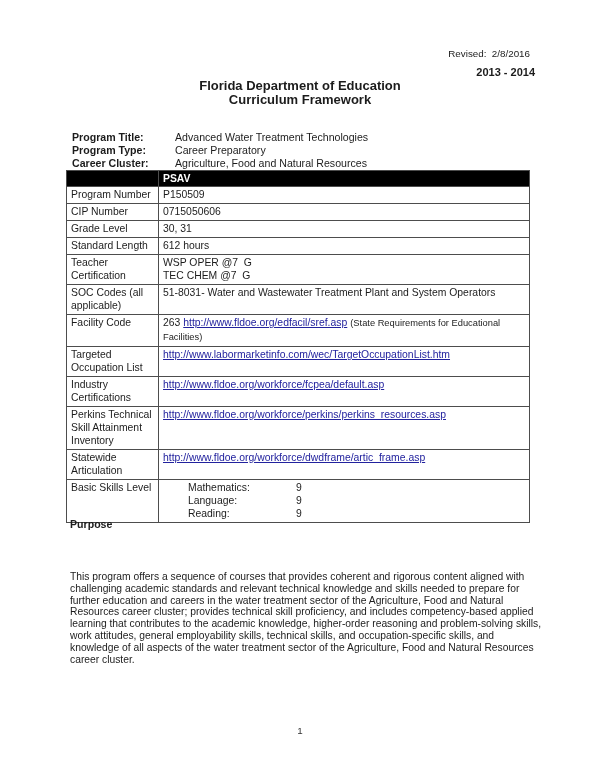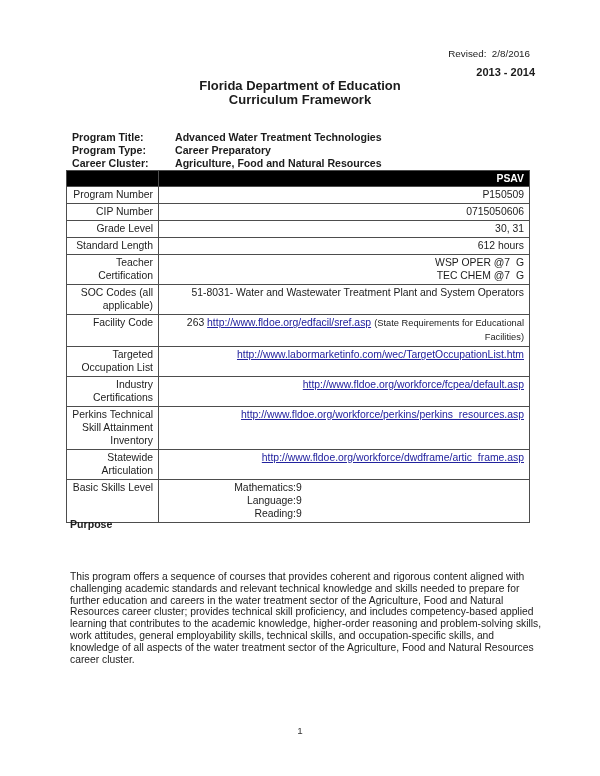--- a/index.html
+++ b/index.html
@@ -22,34 +22,34 @@
     font-size: 11px; font-weight: bold;
   }
   .doc-header-center {
     position: absolute; top: 79px; left: 0; width: 100%;
     text-align: center; font-weight: bold; font-size: 13px; line-height: 13.5px;
   }
 
   .program-info { position: absolute; top: 119px; left: 72px; font-size: 10.6px; line-height: 13.2px; margin-top: 12px; }
   .pi-row { display: flex; }
   .pi-label { font-weight: bold; width: 103px; flex: 0 0 103px; }
-  .pi-value { font-weight: bold; }
+  .pi-value { font-weight: normal; }
 
   table.details {
     position: absolute; top: 170px; left: 66px;
     width: 464px; border-collapse: collapse;
     font-size: 10.4px; line-height: 13px;
     table-layout: fixed;
   }
   table.details col.c1 { width: 92px; }
   table.details th, table.details td {
     border: 1px solid #4d4d4d;
     padding: 1px 5px 2px 4px;
     vertical-align: top;
-    text-align: right;
+    text-align: left;
     font-weight: normal;
   }
   tr.head-row th {
     background: #000000; color: #ffffff;
     font-weight: bold; height: 16px;
     padding-top: 1px; padding-bottom: 1px;
   }
   th.psav { text-align: center; }
   .pre { white-space: pre; }
   a.link, .link {

